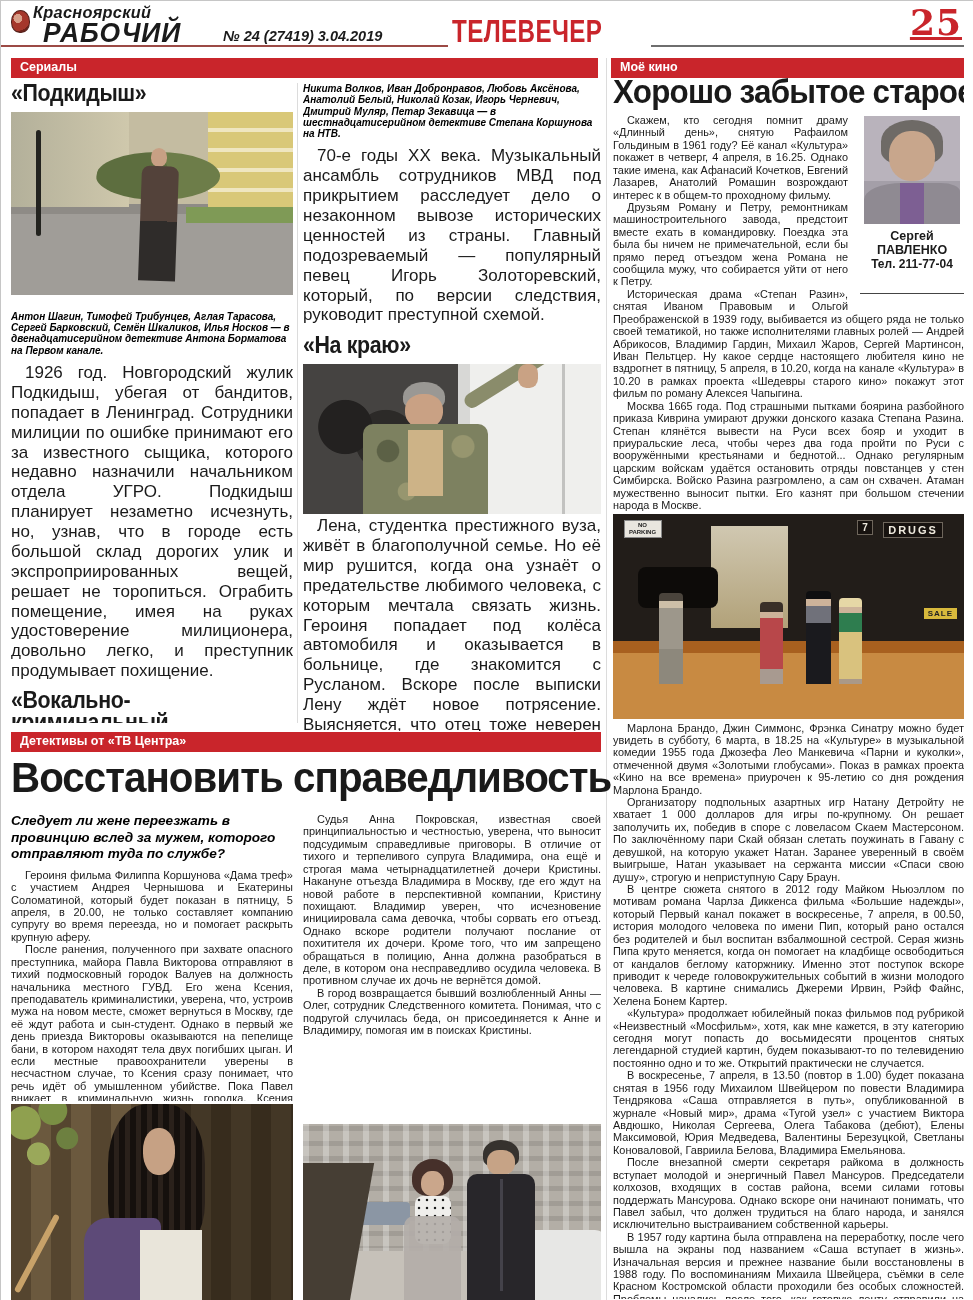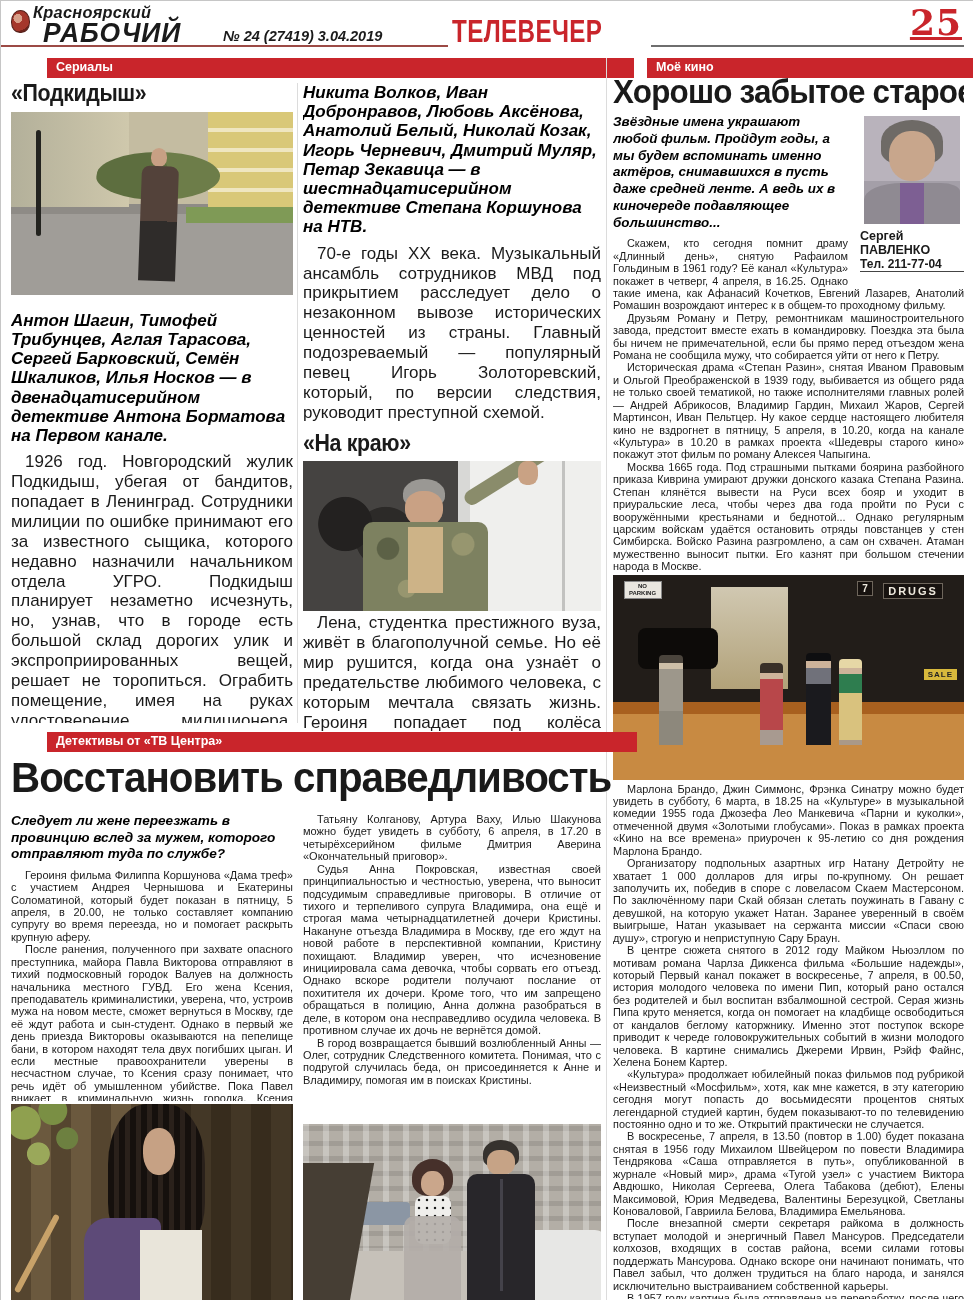--- a/index.html
+++ b/index.html
@@ -13,44 +13,44 @@
   .mh-l1{font-style:italic;font-weight:800;font-size:17px;letter-spacing:.3px;line-height:1;transform:scaleX(.96);transform-origin:0 0;}
   .mh-l2{font-style:italic;font-weight:800;font-size:27px;letter-spacing:1px;line-height:.95;margin-left:10px;transform:scaleX(.98);transform-origin:0 0;}
   .issue{position:absolute;left:222px;top:27px;font-style:italic;font-weight:700;font-size:14.5px;}
   .tv-title{position:absolute;left:451px;top:13px;font-size:31px;font-weight:800;color:#c9252b;
             letter-spacing:.5px;transform:scaleX(.78);transform-origin:0 0;white-space:nowrap;}
   .rule-left{position:absolute;left:0px;top:44px;width:447px;border-top:2.5px solid #9c4a45;}
   .rule-right{position:absolute;left:650px;right:10px;top:44px;border-top:2px solid #6e6e6e;}
   .pagenum{position:absolute;right:12px;top:0px;font-family:"DejaVu Serif",serif;font-weight:900;
            font-size:36px;color:#c9252b;letter-spacing:1px;text-decoration:underline;}
   .bar{position:absolute;height:15px;background:#c9252b;color:#fff;font-weight:700;font-size:12.5px;
-       padding:3px 0 2px 9px;line-height:1.1;margin-left:36px;}
+       padding:3px 0 2px 9px;line-height:1.1;}
   #bar-serials{left:10px;top:57px;width:578px;}
   #bar-moekino{left:610px;top:57px;width:344px;}
   #bar-detectives{left:10px;top:731px;width:581px;}
   .vsep{position:absolute;width:1px;background:#dcdcdc;}
   #vsep1{left:296px;top:82px;height:640px;}
   #vsep2{left:605px;top:57px;height:1243px;}
   
   .h2{font-size:23px;font-weight:800;letter-spacing:-.4px;line-height:.95;margin:0 0 7px;
       transform:scaleX(.93);transform-origin:0 50%;white-space:nowrap;}
   .h2.wrap{white-space:normal;}
-  .caption{font-weight:700;font-style:italic;font-size:17px;line-height:1.13;margin:16px 0 7px;color:#000;}
+  .caption{font-weight:700;font-style:italic;font-size:10px;line-height:1.13;margin:16px 0 7px;color:#000;}
   .paras p{margin:0;text-indent:14px;text-align:justify;}
   .col .paras{font-size:17px;line-height:1.17;}
   
   .col{position:absolute;overflow:hidden;}
   #col-left{left:10px;top:82px;width:282px;height:640px;}
   #col-mid{left:302px;top:82px;width:298px;height:648px;}
   #col-right{left:612px;top:74px;width:351px;height:1224px;}
   #col-right .paras{font-size:10.9px;line-height:1.14;}
   #mk-headline{font-size:33px;font-weight:800;letter-spacing:-.8px;margin:0 0 6px;line-height:1;
                transform:scaleX(.95);transform-origin:0 50%;white-space:nowrap;}
-  .author-box{float:right;width:104px;margin:2px 0 8px 12px;
-              border-bottom:1.5px solid #444;padding-bottom:0;}
+  .author-box{float:right;width:104px;margin:2px 0 8px 12px;text-align:center;
+              border-bottom:1.5px solid #444;padding-bottom:22px;}
   .author-name{font-weight:700;font-size:12.5px;margin-top:5px;}
   .author-phone{font-weight:700;font-size:12px;}
   #mk-lead{font-weight:700;font-style:italic;font-size:13.4px;line-height:1.25;margin:2px 0 6px;color:#000;}
   
   #det-headline{position:absolute;left:10px;top:756px;font-size:42px;font-weight:800;letter-spacing:-1px;
                 line-height:1;margin:0;transform:scaleX(.96);transform-origin:0 50%;white-space:nowrap;}
   #det-left{left:10px;top:812px;width:282px;height:288px;}
   #det-right{left:302px;top:812px;width:298px;height:308px;}
   #det-lead{font-weight:700;font-style:italic;font-size:13.6px;line-height:1.22;margin:0 0 6px;color:#000;}
   .det-col .paras{font-size:11px;line-height:1.13;}
@@ -248,21 +248,20 @@
     <div class="author-box">
       <div class="photo" id="photo-author">
         <div class="au-hair"></div>
         <div class="au-face"></div>
         <div class="au-sweater"></div>
         <div class="au-shirt"></div>
       </div>
       <div class="author-name">Сергей ПАВЛЕНКО</div>
       <div class="author-phone">Тел. 211-77-04</div>
     </div>
-    <div id="mk-lead">Звёздные имена украшают любой фильм. Пройдут годы, а мы будем вспоминать именно актёров, снимавшихся в пусть даже средней ленте. А ведь их в киночереде подавляющее большинство...</div>
     <div class="paras">
         <p>Скажем, кто сегодня помнит драму «Длинный день», снятую Рафаилом Гольдиным в 1961 году? Её канал «Культура» покажет в четверг, 4 апреля, в 16.25. Однако такие имена, как Афанасий Кочетков, Евгений Лазарев, Анатолий Ромашин возрождают интерес к в общем-то проходному фильму.</p>
         <p>Друзьям Роману и Петру, ремонтникам машиностроительного завода, предстоит вместе ехать в командировку. Поездка эта была бы ничем не примечательной, если бы прямо перед отъездом жена Романа не сообщила мужу, что собирается уйти от него к Петру.</p>
         <p>Историческая драма «Степан Разин», снятая Иваном Правовым и Ольгой Преображенской в 1939 году, выбивается из общего ряда не только своей тематикой, но также исполнителями главных ролей — Андрей Абрикосов, Владимир Гардин, Михаил Жаров, Сергей Мартинсон, Иван Пельтцер. Ну какое сердце настоящего любителя кино не вздрогнет в пятницу, 5 апреля, в 10.20, когда на канале «Культура» в 10.20 в рамках проекта «Шедевры старого кино» покажут этот фильм по роману Алексея Чапыгина.</p>
         <p>Москва 1665 года. Под страшными пытками боярина разбойного приказа Киврина умирают дружки донского казака Степана Разина. Степан клянётся вывести на Руси всех бояр и уходит в приуральские леса, чтобы через два года пройти по Руси с вооружёнными крестьянами и беднотой... Однако регулярным царским войскам удаётся остановить отряды повстанцев у стен Симбирска. Войско Разина разгромлено, а сам он схвачен. Атаман мужественно выносит пытки. Его казнят при большом стечении народа в Москве.</p>
       </div>
     <div class="photo" id="photo-guys">
       <div class="gd-lit"></div>
       <div class="gd-car"></div>
       <div class="gd-sign gd-nopark">NO PARKING</div>
@@ -290,21 +289,20 @@
 
   <div class="col det-col" id="det-left">
     <div id="det-lead">Следует ли жене переезжать в провинцию вслед за мужем, которого отправляют туда по службе?</div>
     <div class="paras">
         <p>Героиня фильма Филиппа Коршунова «Дама треф» с участием Андрея Чернышова и Екатерины Соломатиной, который будет показан в пятницу, 5 апреля, в 20.00, не только составляет компанию супругу во время переезда, но и помогает раскрыть крупную аферу.</p>
         <p>После ранения, полученного при захвате опасного преступника, майора Павла Викторова отправляют в тихий подмосковный городок Валуев на должность начальника местного ГУВД. Его жена Ксения, преподаватель криминалистики, уверена, что, устроив мужа на новом месте, сможет вернуться в Москву, где её ждут работа и сын-студент. Однако в первый же день приезда Викторовы оказываются на пепелище бани, в котором находят тела двух погибших цыган. И если местные правоохранители уверены в несчастном случае, то Ксения сразу понимает, что речь идёт об умышленном убийстве. Пока Павел вникает в криминальную жизнь городка, Ксения случайно узнаёт, что в том же Валуеве служит их бывшая однокурсница и первая любовь Павла — Татьяна. Для Ксении очевидно: мужа надо спасать.</p>
       </div>
   </div>
   <div class="col det-col" id="det-right">
     <div class="paras">
-        <p>Татьяну Колганову, Артура Ваху, Илью Шакунова можно будет увидеть в субботу, 6 апреля, в 17.20 в четырёхсерийном фильме Дмитрия Аверина «Окончательный приговор».</p>
         <p>Судья Анна Покровская, известная своей принципиальностью и честностью, уверена, что выносит подсудимым справедливые приговоры. В отличие от тихого и терпеливого супруга Владимира, она ещё и строгая мама четырнадцатилетней дочери Кристины. Накануне отъезда Владимира в Москву, где его ждут на новой работе в перспективной компании, Кристину похищают. Владимир уверен, что исчезновение инициировала сама девочка, чтобы сорвать его отъезд. Однако вскоре родители получают послание от похитителя их дочери. Кроме того, что им запрещено обращаться в полицию, Анна должна разобраться в деле, в котором она несправедливо осудила человека. В противном случае их дочь не вернётся домой.</p>
         <p>В город возвращается бывший возлюбленный Анны — Олег, сотрудник Следственного комитета. Понимая, что с подругой случилась беда, он присоединяется к Анне и Владимиру, помогая им в поисках Кристины.</p>
       </div>
   </div>
 
   <div class="photo" id="photo-dreadlocks">
     <div class="dl-shade"></div>
     <div class="dl-leaves"></div>
     <div class="dl-fork"></div>
     <div class="dl-fig">

